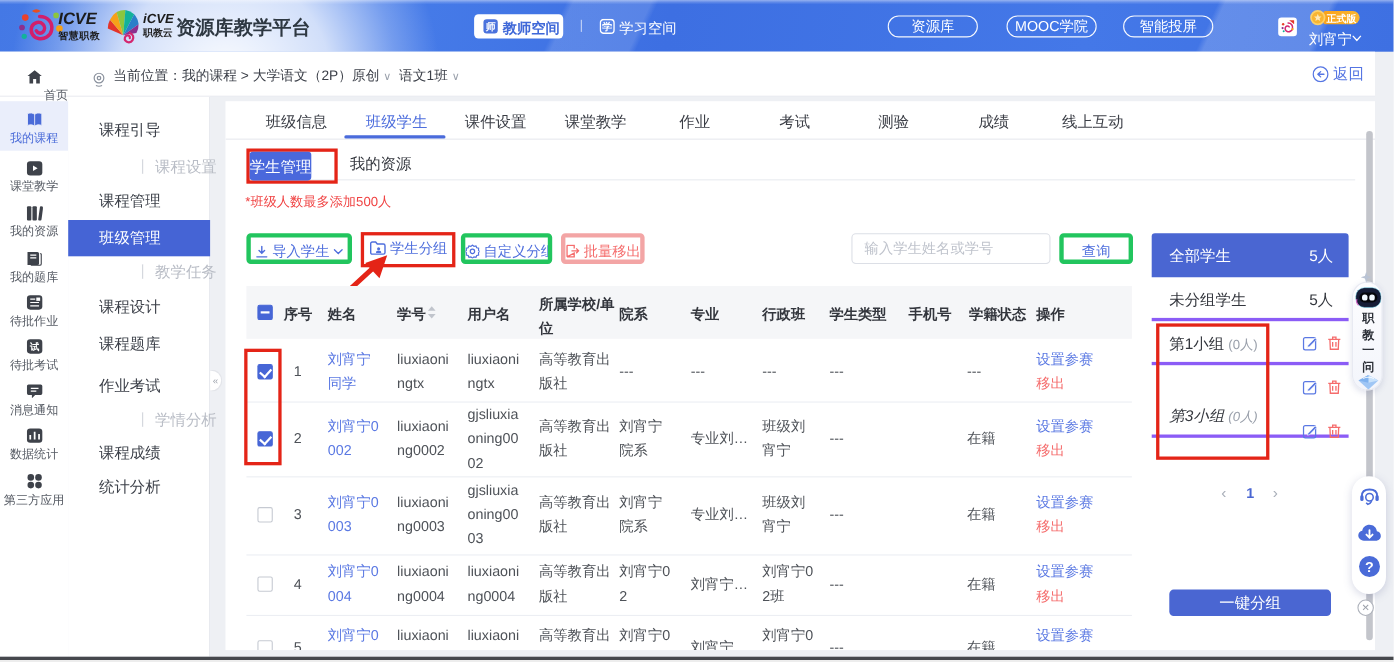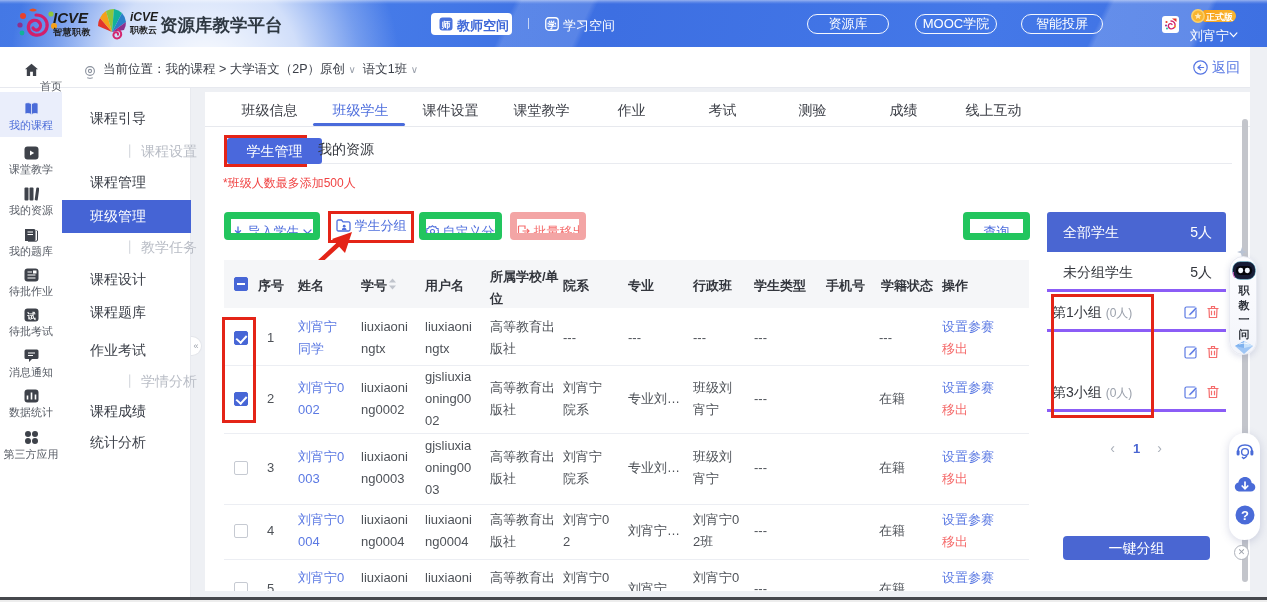--- a/index.html
+++ b/index.html
@@ -35,42 +35,42 @@
 #s2act { position:absolute; left:62px; top:200px; width:129px; height:33px; background:#4564d5; color:#fff; font-size:14px; line-height:33px; padding-left:28px; }
 #collapse { position:absolute; left:191px; top:336px; width:11px; height:20px; background:#fff; border:1px solid #e3e5ea; border-left:none; border-radius:0 10px 10px 0; color:#9aa0aa; font-size:9px; line-height:18px; text-align:center;}
 
 #panel { position:absolute; left:205px; top:92px; width:1045px; height:499px; background:#fff; overflow:hidden; }
 
 .tab { position:absolute; top:10px; width:91px; text-align:center; font-size:14px; color:#3b3e46; }
 #tabline { position:absolute; left:0; top:34px; width:1045px; height:1px; background:#e7e9ee; }
 #tabact { position:absolute; left:108px; top:31px; width:92px; height:3px; background:#4a6bdb; border-radius:2px; }
 
 #stab-red { position:absolute; left:19px; top:43px; width:83px; height:32px; border:3px solid #e42417; }
-#stab-blue { position:absolute; left:22px; top:46px; width:95px; height:26px; background:#4a68dc; border-radius:3px; color:#fff; font-size:14px; text-align:center; line-height:26px; }
+#stab-blue { position:absolute; left:22px; top:46px; width:56px; height:26px; background:#4a68dc; border-radius:3px; color:#fff; font-size:14px; text-align:center; line-height:26px; }
 #stab2 { position:absolute; left:113px; top:49px; font-size:14px; color:#34373e; }
 #stabline { position:absolute; left:19px; top:71px; width:1008px; height:1px; background:#e9ebf0; }
 #rednote { position:absolute; left:18px; top:83px; font-size:12px; color:#f04343; }
 
-.tbtn { position:absolute; top:120px; height:28px; border:7px solid #22c55e; border-radius:4px; color:#4f6fdd; font-size:13px; line-height:26px; text-align:center; background:#fff; white-space:nowrap; overflow:hidden; }
+.tbtn { position:absolute; top:120px; height:28px; border:4px solid #22c55e; border-radius:4px; color:#4f6fdd; font-size:13px; line-height:26px; text-align:center; background:#fff; white-space:nowrap; overflow:hidden; }
 
 #thead { position:absolute; left:19px; top:168px; width:805px; height:48px; background:#f5f6f8; }
 .hc { position:absolute; font-size:13px; color:#33363d; font-weight:700; }
 .cell { position:absolute; font-size:13px; color:#4e5258; line-height:22px; }
 .blue { color:#5b79e3; }
 .redtx { color:#f56c6c; }
 .rowline { position:absolute; left:19px; width:805px; height:1px; background:#eceef3; }
 .cb { position:absolute; width:14px; height:14px; border:1px solid #c6cad2; border-radius:2px; background:#fff; }
 .cb.on { background:#4766d6; border-color:#4766d6; }
 .cb.on::after { content:""; position:absolute; left:3px; top:0.5px; width:5px; height:8px; border:solid #fff; border-width:0 2px 2px 0; transform:rotate(42deg); }
 .cb.ind { background:#4766d6; border-color:#4766d6; }
 .cb.ind::after { content:""; position:absolute; left:2px; top:5px; width:8px; height:2px; background:#fff; }
 
 #rp-head { position:absolute; left:842px; top:120px; width:179px; height:40px; background:#4a66d2; border-radius:3px 3px 0 0; color:#fff; font-size:14px; line-height:40px; }
 .rp-row { position:absolute; left:842px; width:179px; height:40px; border-bottom:3px solid #8b5cf6; font-size:14px; color:#33363d; line-height:40px; }
-.gname { margin-left:5px; }
+.gname { margin-left:16px; }
 .gcnt { font-size:12px; color:#9aa0ab; }
 .gico { position:absolute; top:13px; width:14px; height:14px; }
 
 .redbox { position:absolute; border:3px solid #e42417; }
 
 #robot { position:absolute; left:1229px; top:256px; width:28px; height:99px; background:linear-gradient(180deg,#fdfdff,#f3f5fb); border:1px solid #e8eaf2; border-radius:14px; box-shadow:0 2px 6px rgba(80,90,150,.18); }
 #fabs { position:absolute; left:1229px; top:433px; width:31px; height:107px; background:#fff; border-radius:16px; box-shadow:0 2px 8px rgba(90,100,150,.25); }
 #scrollbar { position:absolute; left:1242px; top:119px; width:6px; height:463px; background:#c3c5cb; border-radius:3px; }
 #winedge { position:absolute; left:0; top:597px; width:1267px; height:2.5px; background:#46484d; }
 #winbot { position:absolute; left:0; top:599.5px; width:1267px; height:2.5px; background:#ededed; }
@@ -289,20 +289,21 @@
       </svg>
     自定义分组
   </div>
   <div class="tbtn" style="left:305px;width:76px;border-color:#f3a5a5;color:#f56c6c;">
     <svg width="13" height="13" viewBox="0 0 13 13" style="vertical-align:-2px">
         <path d="M1.5 1 L8 1 L8 4 M8 8 L8 11.5 L1.5 11.5 Z M1.5 1 L1.5 11.5" fill="none" stroke="#f56c6c" stroke-width="1.2"></path>
         <path d="M5.5 6 L12 6 M9.8 3.8 L12 6 L9.8 8.2" fill="none" stroke="#f56c6c" stroke-width="1.2"></path>
       </svg>
     批量移出
   </div>
+  <div class="abs" style="left:569px;top:120px;width:181px;height:28px;border:1px solid #dcdfe6;border-radius:4px;font-size:13px;color:#bfc3cc;line-height:26px;padding-left:11px;">输入学生姓名或学号</div>
   <div class="tbtn" style="left:758px;width:67px;">查询</div>
 
   <svg class="abs" style="left:60px;top:135px" width="100" height="85" viewBox="0 0 100 85">
     <path d="M13 73 L77 14" stroke="#e42417" stroke-width="4.5" stroke-linecap="round"></path>
     <path d="M87 5 L67 12 L80 26 Z" fill="#e42417"></path>
   </svg>
 
   <div id="thead"></div>
   <div class="cb ind" style="left:29px;top:185px;"></div>
   <div class="hc" style="left:53px;top:185px;">序号</div>
@@ -390,21 +391,21 @@
   <div class="cell" style="left:488px;top:475px;">刘宵宁0<br>2班</div>
   <div class="cell" style="left:549px;top:486px;">---</div>
   <div class="cell" style="left:674px;top:486px;">在籍</div>
   <div class="cell" style="left:737px;top:475px;"><span class="blue">设置参赛</span><br></div>
 
   <div class="redbox" style="left:17px;top:225px;width:34px;height:106px;"></div>
 
   <div id="rp-head"><span style="margin-left:16px;">全部学生</span><span style="position:absolute;right:14px;">5人</span></div>
   <div class="rp-row" style="top:160px;"><span style="margin-left:16px;">未分组学生</span><span style="position:absolute;right:14px;">5人</span></div>
   <div class="rp-row" style="top:200px;"><span class="gname">第1小组 <span class="gcnt">(0人)</span></span></div>
-  <div class="rp-row" style="top:280px;"><span class="gname">第3小组 <span class="gcnt">(0人)</span></span></div>
+  <div class="rp-row" style="top:266px;font-style:italic;"><span class="gname">第3小组 <span class="gcnt">(0人)</span></span></div>
   <svg class="gico" style="left:979px;top:213px" viewBox="0 0 14 14">
       <rect x="1" y="2" width="11" height="11" rx="1.5" fill="none" stroke="#5b79e3" stroke-width="1.2"></rect>
       <path d="M5 9 L11.5 2.2 L13 3.7 L6.5 10.2 L4.6 10.6 Z" fill="#5b79e3" stroke="#fff" stroke-width="0.6"></path>
     </svg>
   <svg class="gico" style="left:1001px;top:213px" viewBox="0 0 14 14">
       <path d="M1.5 3.5 L12.5 3.5 M5.5 3 L5.5 1.5 L8.5 1.5 L8.5 3 M3 3.5 L3.4 12.5 L10.6 12.5 L11 3.5 M5.5 5.8 L5.5 10.2 M8.5 5.8 L8.5 10.2" fill="none" stroke="#f56c6c" stroke-width="1.2"></path>
     </svg>
   <svg class="gico" style="left:979px;top:253px" viewBox="0 0 14 14">
       <rect x="1" y="2" width="11" height="11" rx="1.5" fill="none" stroke="#5b79e3" stroke-width="1.2"></rect>
       <path d="M5 9 L11.5 2.2 L13 3.7 L6.5 10.2 L4.6 10.6 Z" fill="#5b79e3" stroke="#fff" stroke-width="0.6"></path>

